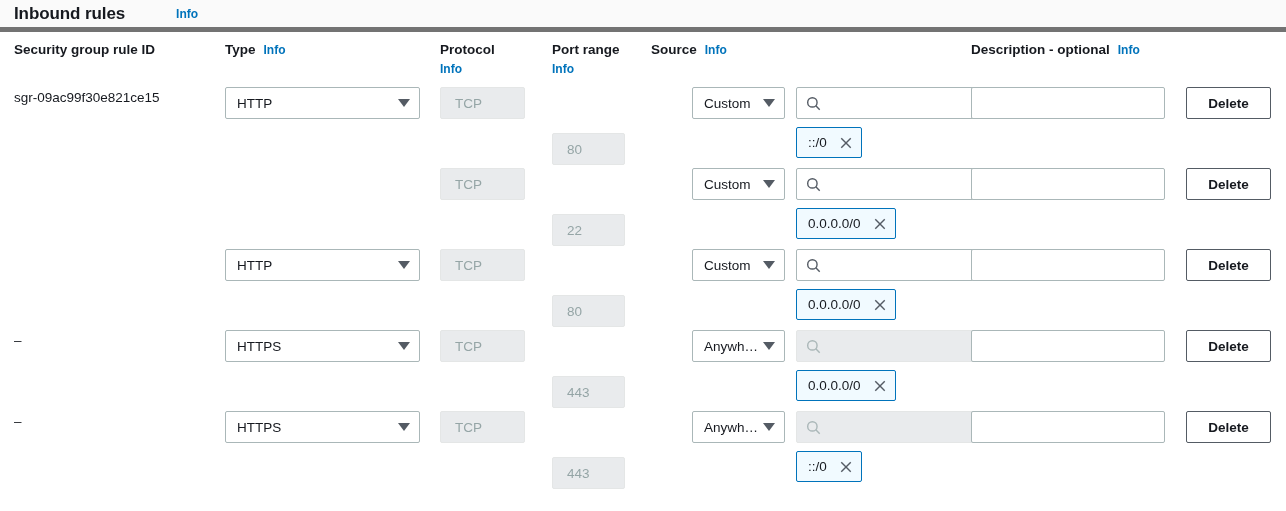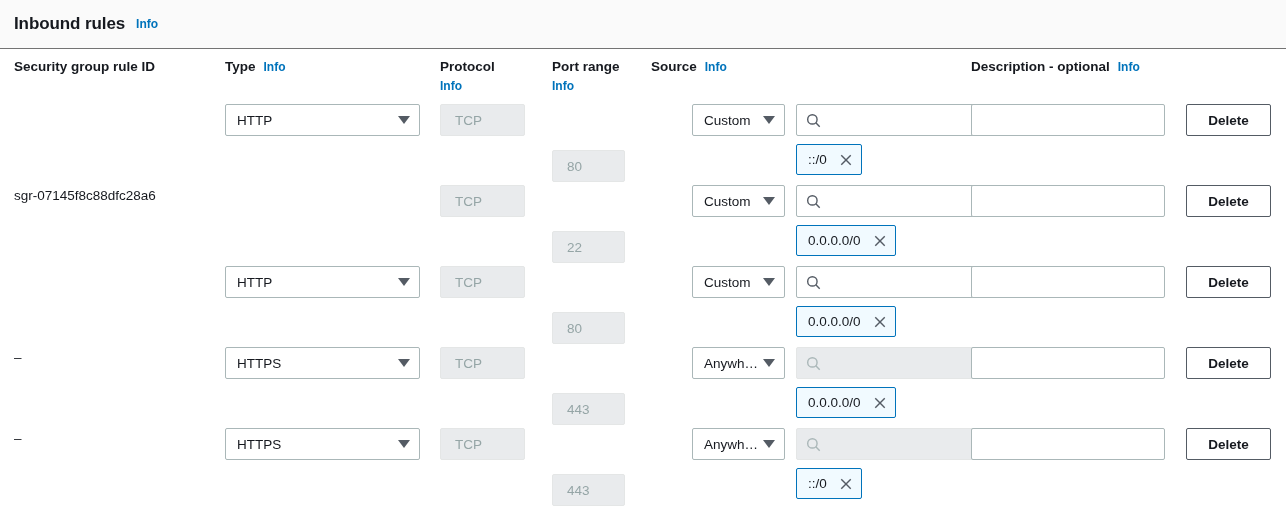--- a/index.html
+++ b/index.html
@@ -7,26 +7,27 @@
     margin: 0; padding: 0;
     width: 1286px; height: 511px;
     background: #ffffff;
     font-family: "Liberation Sans", sans-serif;
     color: #16191f;
     overflow: hidden;
   }
 
   
   .titlebar {
-    height: 49px;
+    height: 32px;
     background: #fafafa;
-    border-bottom: 1px solid #737373;
+    border-bottom: 5px solid #737373;
     display: flex;
     align-items: center;
     padding-left: 14px;
+    gap: 40px;
   }
   .titlebar h2 {
     margin: 0;
     font-size: 17px;
     font-weight: 700;
     letter-spacing: -0.1px;
     color: #16191f;
   }
   .info-link {
     color: #0073bb;
@@ -225,20 +226,23 @@
     <div class="h h-source">
       <span>Source</span><a class="info-link">Info</a>
     </div>
     <div class="h h-desc">
       <span>Description - optional</span><a class="info-link">Info</a>
     </div>
   </div>
 
   <div id="rows-host">
   <div class="row">
+    <div class="c-id">
+      <div class="rule-id">sgr-09ac99f30e821ce15</div>
+    </div>
 
     <div class="c-type">
       <div class="select">
         <span class="sel-text">HTTP</span>
         <span class="caret"></span>
       </div>
     </div>
 
     <div class="c-proto">
       <div class="ro-input">TCP</div>
@@ -274,23 +278,20 @@
     <div class="c-desc">
       <input class="text-input" type="text" style="">
     </div>
 
     <div class="c-del">
       <button class="btn-delete">Delete</button>
     </div>
   </div>
 
   <div class="row">
-    <div class="c-id">
-      <div class="rule-id">sgr-07145f8c88dfc28a6</div>
-    </div>
 
 
     <div class="c-proto">
       <div class="ro-input">TCP</div>
     </div>
 
     <div class="c-port">
       <div class="ro-input">22</div>
     </div>
 

